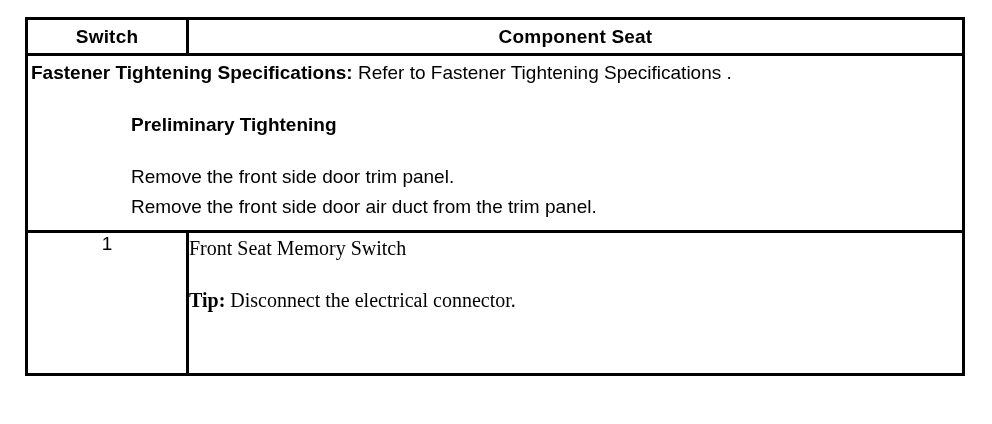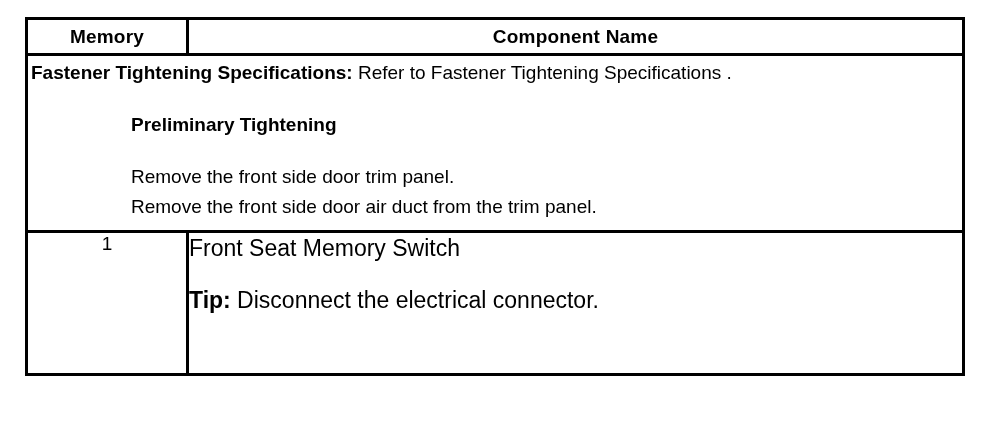--- a/index.html
+++ b/index.html
@@ -78,42 +78,43 @@
   .callout-num {
     text-align: center;
     vertical-align: middle;
     font-size: 19px;
     height: 140px;
   }
 
   
   .component-cell {
     padding: 2px 6px 6px 7px;
-    font-size: 23px;
+    font-size: 20px;
     line-height: 30px;
+    font-family: Liberation Serif, serif;
   }
 </style>
 </head>
 <body>
 
 <div class="page">
 
   <table class="spec-table">
     <colgroup>
       <col class="col-callout">
       <col class="col-component">
     </colgroup>
 
     <thead>
       <tr>
         <th class="head-cell">
-          <span class="txt">Memory</span>
+          <span class="txt">Switch</span>
         </th>
         <th class="head-cell">
-          <span class="txt">Component Name</span>
+          <span class="txt">Component Seat</span>
         </th>
       </tr>
     </thead>
 
     <tbody>
 
       <tr class="fastener-row">
         <td class="cell-body" colspan="2">
           <div class="line"><span class="b">Fastener Tightening Specifications:</span><span> Refer to Fastener Tightening Specifications .</span></div>
           <div class="spacer-md"></div>

